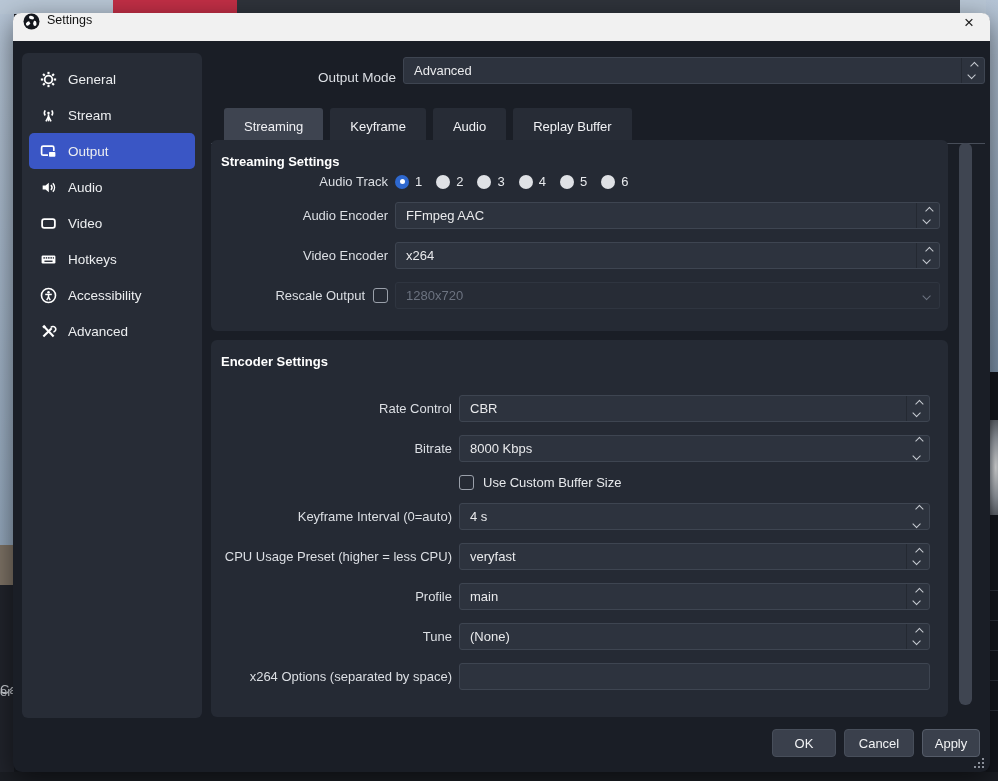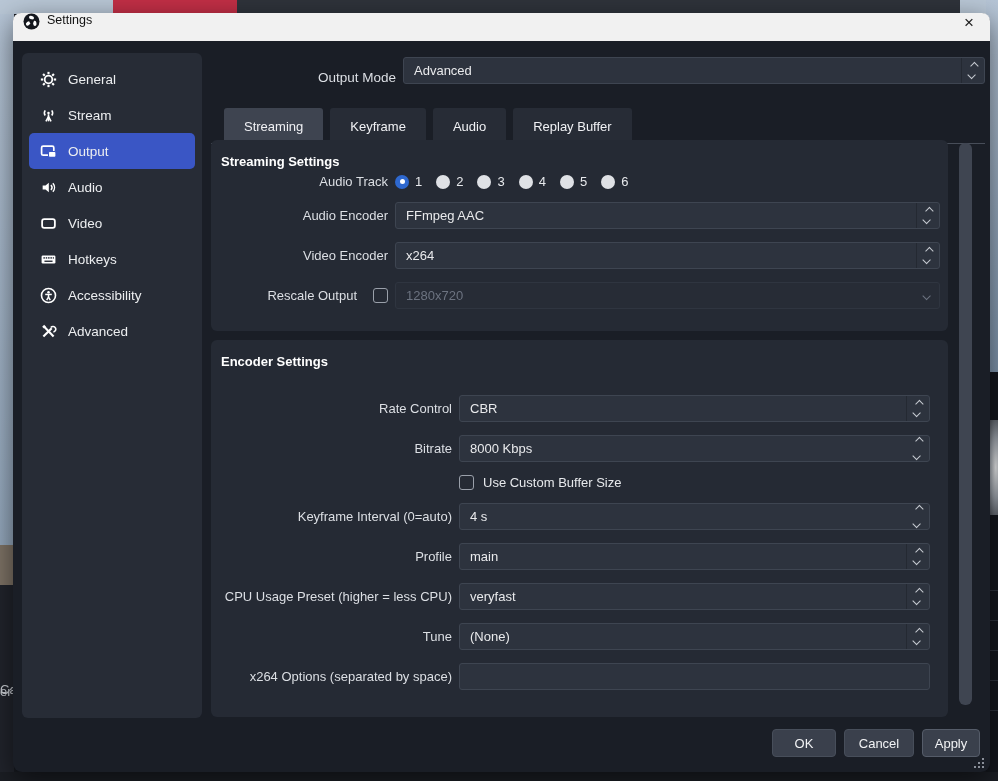--- a/index.html
+++ b/index.html
@@ -312,21 +312,21 @@
       <div class="ctrl combo">
         <span class="ctext">x264</span>
         <span class="cbtn">
             <i class="chev up"></i>
             <i class="chev dn"></i>
           </span>
       </div>
     </div>
 
     <div class="frow">
-      <span class="flabel" style="display:flex;justify-content:flex-end;align-items:center;gap:16px;">
+      <span class="flabel" style="display:flex;justify-content:flex-end;align-items:center;gap:8px;">
         <span>Rescale Output</span>
         <span class="checkbox"></span>
       </span>
       <div class="ctrl combo disabled">
         <span class="ctext">1280x720</span>
         <span class="cbtn">
             <i class="chev dn"></i>
           </span>
       </div>
     </div>
@@ -370,34 +370,34 @@
       <div class="ctrl combo spin">
         <span class="ctext">4 s</span>
         <span class="cbtn">
             <i class="chev up"></i>
             <i class="chev dn"></i>
           </span>
       </div>
     </div>
 
     <div class="frow">
+      <span class="flabel">CPU Usage Preset (higher = less CPU)</span>
+      <div class="ctrl combo">
+        <span class="ctext">veryfast</span>
+        <span class="cbtn">
+            <i class="chev up"></i>
+            <i class="chev dn"></i>
+          </span>
+      </div>
+    </div>
+
+    <div class="frow">
       <span class="flabel">Profile</span>
       <div class="ctrl combo">
         <span class="ctext">main</span>
-        <span class="cbtn">
-            <i class="chev up"></i>
-            <i class="chev dn"></i>
-          </span>
-      </div>
-    </div>
-
-    <div class="frow">
-      <span class="flabel">CPU Usage Preset (higher = less CPU)</span>
-      <div class="ctrl combo">
-        <span class="ctext">veryfast</span>
         <span class="cbtn">
             <i class="chev up"></i>
             <i class="chev dn"></i>
           </span>
       </div>
     </div>
 
     <div class="frow">
       <span class="flabel">Tune</span>
       <div class="ctrl combo">

